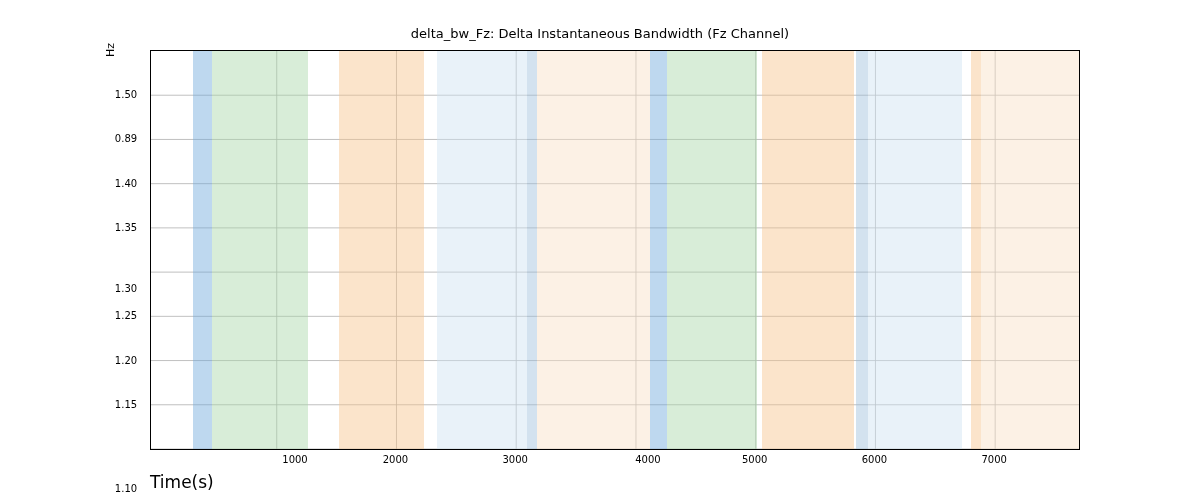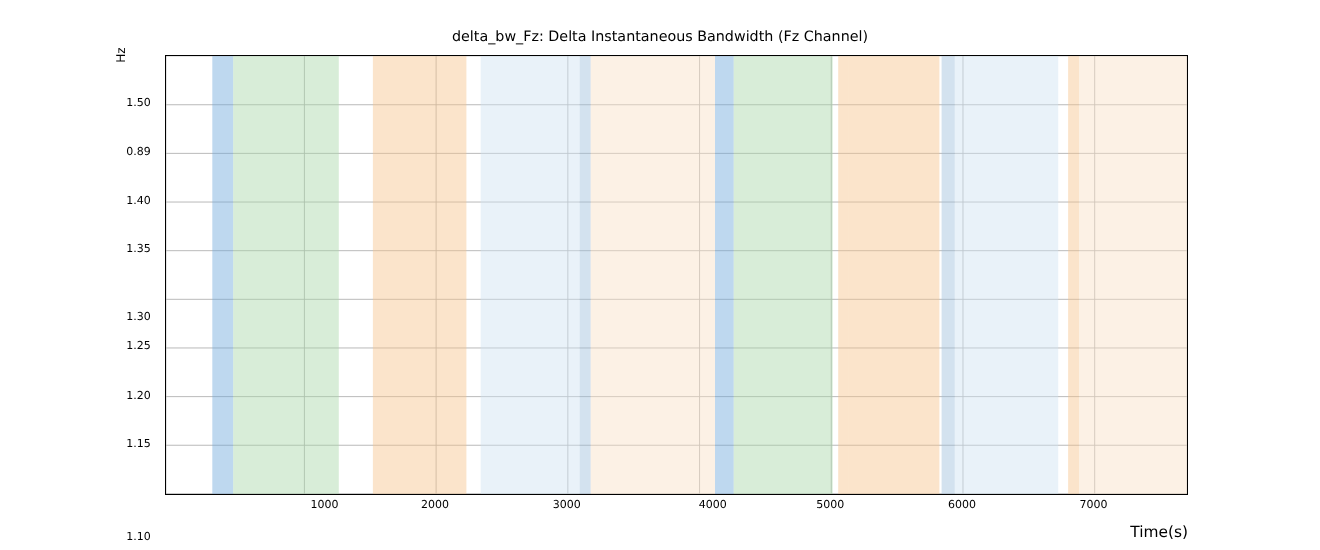--- a/index.html
+++ b/index.html
@@ -45,22 +45,22 @@
   }
   .grid line {
     stroke: #b0b0b0;
     stroke-width: 0.8;
   }
   .xlabel {
     position: absolute;
     bottom: 8px;
     left: 150px;
     width: 930px;
-    text-align: right;
-    font-size: 14px;
+    text-align: left;
+    font-size: 17px;
   }
   .ylabel {
     position: absolute;
     top: 50px;
     left: 112px;
     width: 400px;
     height: 16px;
     transform-origin: 0 0;
     transform: rotate(-90deg) translate(-200px, -8px);
     text-align: center;

